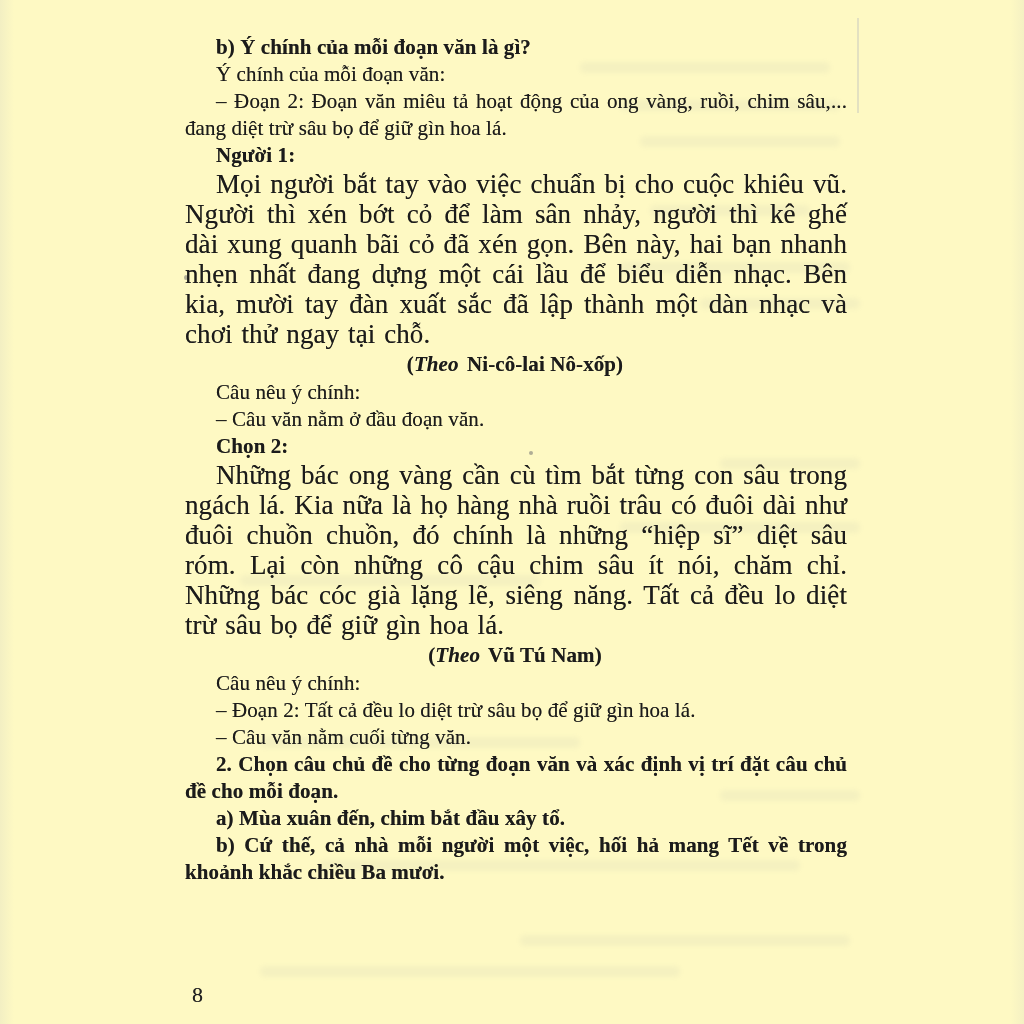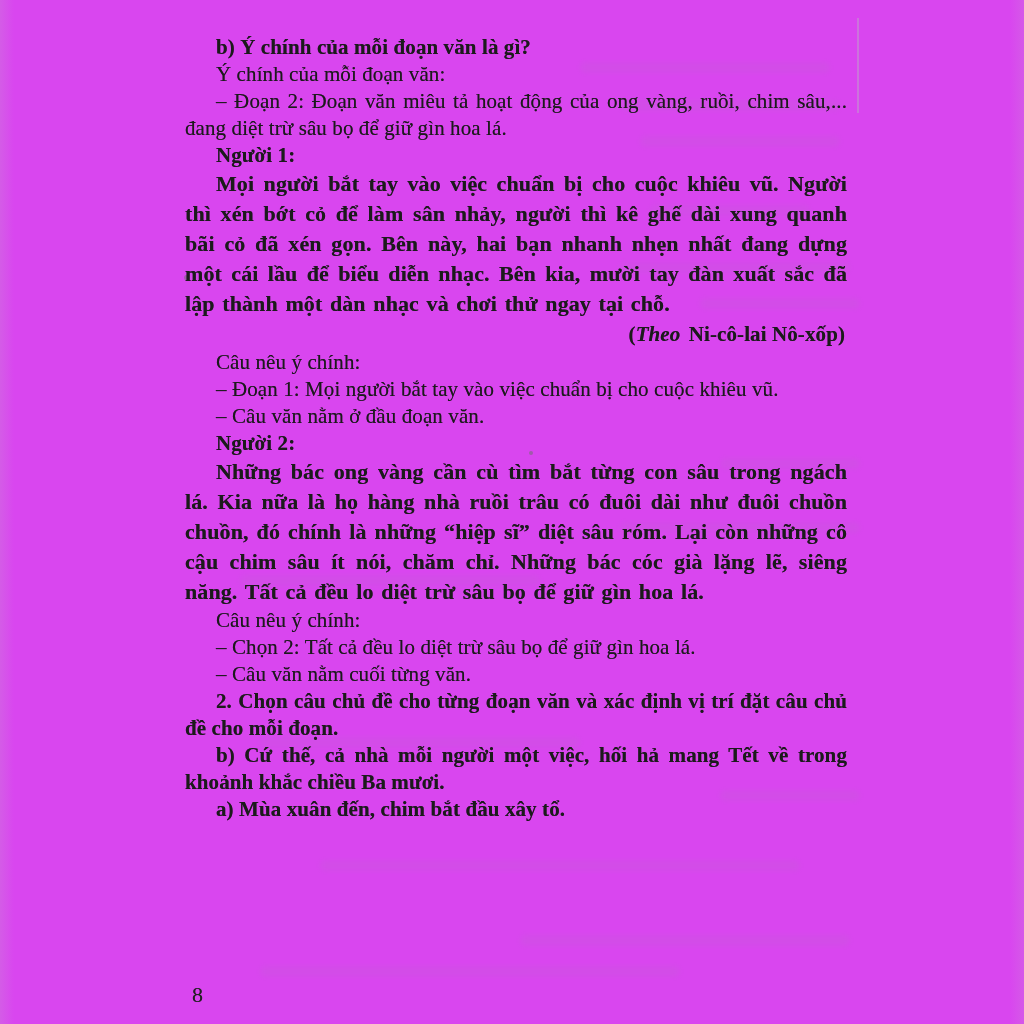--- a/index.html
+++ b/index.html
@@ -4,21 +4,21 @@
 <style>
   html, body {
     margin: 0;
     padding: 0;
     background: #ffffff;
   }
   .scan-page {
     position: relative;
     width: 1024px;
     height: 1024px;
-    background: #d946ef;
+    background: #fef9c3;
     overflow: hidden;
     font-family: "Liberation Serif", serif;
     color: #1b1b1b;
   }
   
   .edge-left, .edge-right {
     position: absolute; top: 0; height: 100%; width: 14px; pointer-events: none;
   }
   .edge-left  { left: 0;  background: linear-gradient(to right, rgba(190,192,194,0.18), rgba(190,192,194,0)); }
   .edge-right { right: 0; background: linear-gradient(to left,  rgba(190,192,194,0.15), rgba(190,192,194,0)); }
@@ -33,28 +33,28 @@
     margin: 0;
     text-align: justify;
     text-indent: 31px;
     font-size: 21px;
     line-height: 27px;
     letter-spacing: 0.1px;
     text-shadow: 0 0 0.4px rgba(0,0,0,0.5);
   }
   .heading { font-weight: bold; }
   .bold-body {
-    font-weight: bold;
-    font-size: 22px;
+    font-weight: normal;
+    font-size: 27px;
     line-height: 30px;
     word-spacing: 2px;
   }
   .attribution {
     font-weight: bold;
-    text-align: right;
+    text-align: center;
     text-indent: 0;
     line-height: 30px;
     padding-right: 2px;
   }
   .attribution i { padding-right: 3px; }
 
   .page-number {
     position: absolute;
     left: 192px;
     top: 982px;
@@ -119,27 +119,27 @@
   <div class="edge-right"></div>
 
   <div class="content" id="content">
       <p class="para heading">b) Ý chính của mỗi đoạn văn là gì?</p>
       <p class="para body">Ý chính của mỗi đoạn văn:</p>
       <p class="para body">– Đoạn 2: Đoạn văn miêu tả hoạt động của ong vàng, ruồi, chim sâu,... đang diệt trừ sâu bọ để giữ gìn hoa lá.</p>
       <p class="para heading">Người 1:</p>
       <p class="para bold-body">Mọi người bắt tay vào việc chuẩn bị cho cuộc khiêu vũ. Người thì xén bớt cỏ để làm sân nhảy, người thì kê ghế dài xung quanh bãi cỏ đã xén gọn. Bên này, hai bạn nhanh nhẹn nhất đang dựng một cái lầu để biểu diễn nhạc. Bên kia, mười tay đàn xuất sắc đã lập thành một dàn nhạc và chơi thử ngay tại chỗ.</p>
       <p class="para attribution"><span>(</span><i>Theo</i><span> Ni-cô-lai Nô-xốp)</span></p>
       <p class="para body">Câu nêu ý chính:</p>
-      <p class="para body">– Đoạn 1: Mọi người bắt tay vào việc chuẩn bị cho cuộc khiêu vũ.</p>
       <p class="para body">– Câu văn nằm ở đầu đoạn văn.</p>
-      <p class="para heading">Người 2:</p>
+      <p class="para heading">Chọn 2:</p>
       <p class="para bold-body">Những bác ong vàng cần cù tìm bắt từng con sâu trong ngách lá. Kia nữa là họ hàng nhà ruồi trâu có đuôi dài như đuôi chuồn chuồn, đó chính là những “hiệp sĩ” diệt sâu róm. Lại còn những cô cậu chim sâu ít nói, chăm chỉ. Những bác cóc già lặng lẽ, siêng năng. Tất cả đều lo diệt trừ sâu bọ để giữ gìn hoa lá.</p>
+      <p class="para attribution"><span>(</span><i>Theo</i><span> Vũ Tú Nam)</span></p>
       <p class="para body">Câu nêu ý chính:</p>
-      <p class="para body">– Chọn 2: Tất cả đều lo diệt trừ sâu bọ để giữ gìn hoa lá.</p>
+      <p class="para body">– Đoạn 2: Tất cả đều lo diệt trừ sâu bọ để giữ gìn hoa lá.</p>
       <p class="para body">– Câu văn nằm cuối từng văn.</p>
       <p class="para heading">2. Chọn câu chủ đề cho từng đoạn văn và xác định vị trí đặt câu chủ đề cho mỗi đoạn.</p>
+      <p class="para heading">a) Mùa xuân đến, chim bắt đầu xây tổ.</p>
       <p class="para heading">b) Cứ thế, cả nhà mỗi người một việc, hối hả mang Tết về trong khoảnh khắc chiều Ba mươi.</p>
-      <p class="para heading">a) Mùa xuân đến, chim bắt đầu xây tổ.</p>
     </div>
 
   <div class="page-number">8</div>
 
 </div>
 
 </body></html>

